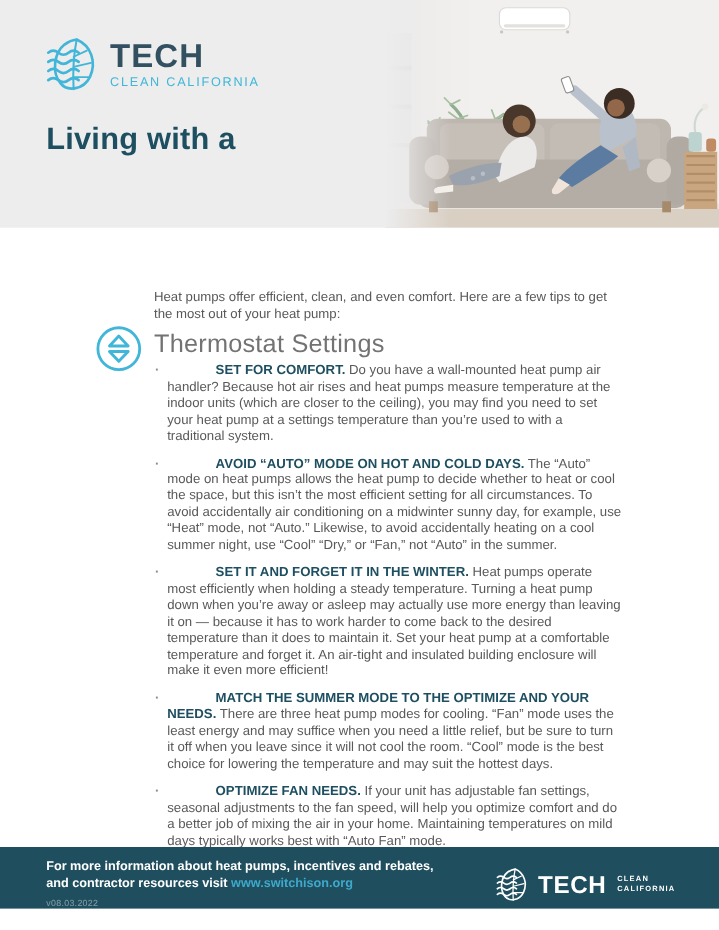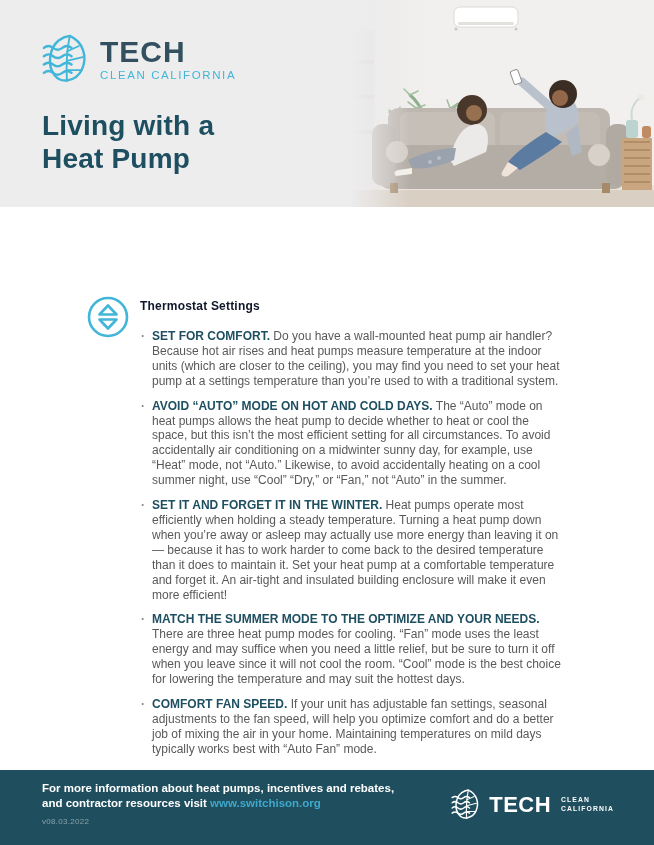--- a/index.html
+++ b/index.html
@@ -15,27 +15,27 @@
   .logo-name{font-size:30px;font-weight:700;color:#32505f;letter-spacing:1px;}
   .logo-sub{font-size:11.5px;font-weight:400;color:#41b6d8;letter-spacing:1.6px;margin-top:3px;}
   .page-title{position:absolute;left:42px;top:110px;font-size:28px;font-weight:700;color:#1e4f61;line-height:1.17;letter-spacing:.2px;}
   .hero{position:absolute;right:0;top:0;width:304px;height:207px;}
   .hero svg{display:block;}
   .hero-fade{position:absolute;left:0;top:0;width:60px;height:207px;
     background:linear-gradient(90deg,#ededee 0%,rgba(237,237,238,0) 100%);}
   
   .intro{position:absolute;left:140px;top:251px;width:412px;font-size:12px;line-height:15px;color:#59595b;}
   .section-icon{position:absolute;left:85px;top:294px;width:46px;height:46px;color:#41b6d8;}
-  .section-title{position:absolute;left:140px;top:299px;font-size:12px;font-weight:700;color:#0f172a;letter-spacing:.2px;}
+  .section-title{position:absolute;left:140px;top:299px;font-size:23px;font-weight:400;color:#737373;letter-spacing:.2px;}
   .bullets{position:absolute;left:141px;top:329px;width:424px;margin:0;padding:0;list-style:none;}
   .bullets li{position:relative;padding-left:11px;margin-bottom:10px;font-size:12px;line-height:14.9px;color:#59595b;}
   .bullets li::before{content:"·";position:absolute;left:0;top:0;color:#8a8a8c;font-weight:700;}
-  .lead{font-weight:700;color:#1e4f61;}
+  .lead{font-weight:700;color:#1e4f61;margin-left:44px;}
   
-  .footer{position:absolute;left:0;top:770px;width:654px;height:75px;background:#1f4e5e;color:#fff;}
+  .footer{position:absolute;left:0;top:770px;width:654px;height:56px;background:#1f4e5e;color:#fff;}
   .footer-info{position:absolute;left:42px;top:11px;width:372px;font-size:11.5px;line-height:14.5px;font-weight:700;color:#ffffff;}
   .footer-info a{color:#3fa9cc;text-decoration:none;font-weight:700;cursor:pointer;}
   .footer-version{position:absolute;left:42px;top:47px;font-size:8px;color:rgba(255,255,255,0.45);letter-spacing:.3px;}
   .footer-logo{position:absolute;right:40px;top:18px;display:flex;align-items:center;gap:8px;color:#ffffff;}
   .footer-logo svg{width:30px;height:33px;display:block;}
   .footer-logo-name{font-size:22px;font-weight:700;color:#fff;letter-spacing:.5px;line-height:1;}
   .footer-logo-sub{display:flex;flex-direction:column;justify-content:center;font-size:6.8px;font-weight:700;letter-spacing:1.1px;line-height:1.3;color:#fff;margin-left:2px;}
 </style>
 </head>
 <body>
@@ -57,21 +57,20 @@
         </g>
       </svg>
       <div class="logo-text">
         <span class="logo-name">TECH</span>
         <span class="logo-sub">CLEAN CALIFORNIA</span>
       </div>
     </div>
 
     <div class="page-title">
       <div>Living with a</div>
-      <div>Heat Pump</div>
     </div>
 
     <div class="hero">
       <svg width="304" height="207" viewBox="0 0 304 207">
 
         <rect x="0" y="0" width="304" height="207" fill="#f2f0ee"></rect>
         <rect x="0" y="0" width="304" height="207" fill="url(#wallshade)"></rect>
         <defs>
           <linearGradient id="wallshade" x1="0" y1="0" x2="1" y2="0">
             <stop offset="0" stop-color="#e6e4e2" stop-opacity=".8"></stop>
@@ -147,20 +146,21 @@
           <rect x="276" y="120" width="12" height="18" rx="3" fill="#bcd3d0"></rect>
           <path d="M282 120 C 280 110 284 102 290 98" stroke="#cfd8d2" stroke-width="2" fill="none"></path>
           <circle cx="291" cy="97" r="3" fill="#ece9e2"></circle>
           <rect x="292" y="126" width="9" height="12" rx="3" fill="#c08b62"></rect>
         </g>
       </svg>
       <div class="hero-fade"></div>
     </div>
   </div>
 
+  <p class="intro">Heat pumps offer efficient, clean, and even comfort. Here are a few tips to get the most out of your heat pump:</p>
 
   <div class="section-icon">
     <svg viewBox="0 0 46 46" width="46" height="46">
       <g fill="none" stroke="currentColor" stroke-width="2.6" stroke-linejoin="round">
         <circle cx="23" cy="23" r="19"></circle>
         <path d="M23 11.5 L31.5 20.5 L14.5 20.5 Z"></path>
         <path d="M14.5 25.5 L31.5 25.5 L23 34.5 Z"></path>
       </g>
     </svg>
   </div>
@@ -173,21 +173,21 @@
     <li>
       <span class="lead">AVOID “AUTO” MODE ON HOT AND COLD DAYS.</span><span> The “Auto” mode on heat pumps allows the heat pump to decide whether to heat or cool the space, but this isn’t the most efficient setting for all circumstances. To avoid accidentally air conditioning on a midwinter sunny day, for example, use “Heat” mode, not “Auto.” Likewise, to avoid accidentally heating on a cool summer night, use “Cool” “Dry,” or “Fan,” not “Auto” in the summer.</span>
     </li>
     <li>
       <span class="lead">SET IT AND FORGET IT IN THE WINTER.</span><span> Heat pumps operate most efficiently when holding a steady temperature. Turning a heat pump down when you’re away or asleep may actually use more energy than leaving it on — because it has to work harder to come back to the desired temperature than it does to maintain it. Set your heat pump at a comfortable temperature and forget it. An air-tight and insulated building enclosure will make it even more efficient!</span>
     </li>
     <li>
       <span class="lead">MATCH THE SUMMER MODE TO THE OPTIMIZE AND YOUR NEEDS.</span><span> There are three heat pump modes for cooling. “Fan” mode uses the least energy and may suffice when you need a little relief, but be sure to turn it off when you leave since it will not cool the room. “Cool” mode is the best choice for lowering the temperature and may suit the hottest days.</span>
     </li>
     <li>
-      <span class="lead">COMFORT FAN SPEED.</span><span> If your unit has adjustable fan settings, seasonal adjustments to the fan speed, will help you optimize comfort and do a better job of mixing the air in your home. Maintaining temperatures on mild days typically works best with “Auto Fan” mode.</span>
+      <span class="lead">OPTIMIZE FAN NEEDS.</span><span> If your unit has adjustable fan settings, seasonal adjustments to the fan speed, will help you optimize comfort and do a better job of mixing the air in your home. Maintaining temperatures on mild days typically works best with “Auto Fan” mode.</span>
     </li>
   </ul>
 
   <div class="footer">
     <p class="footer-info" style="margin:0">
       <span>For more information about heat pumps, incentives and rebates, and contractor resources visit </span><a>www.switchison.org</a>
     </p>
     <div class="footer-version">v08.03.2022</div>
 
     <div class="footer-logo">

